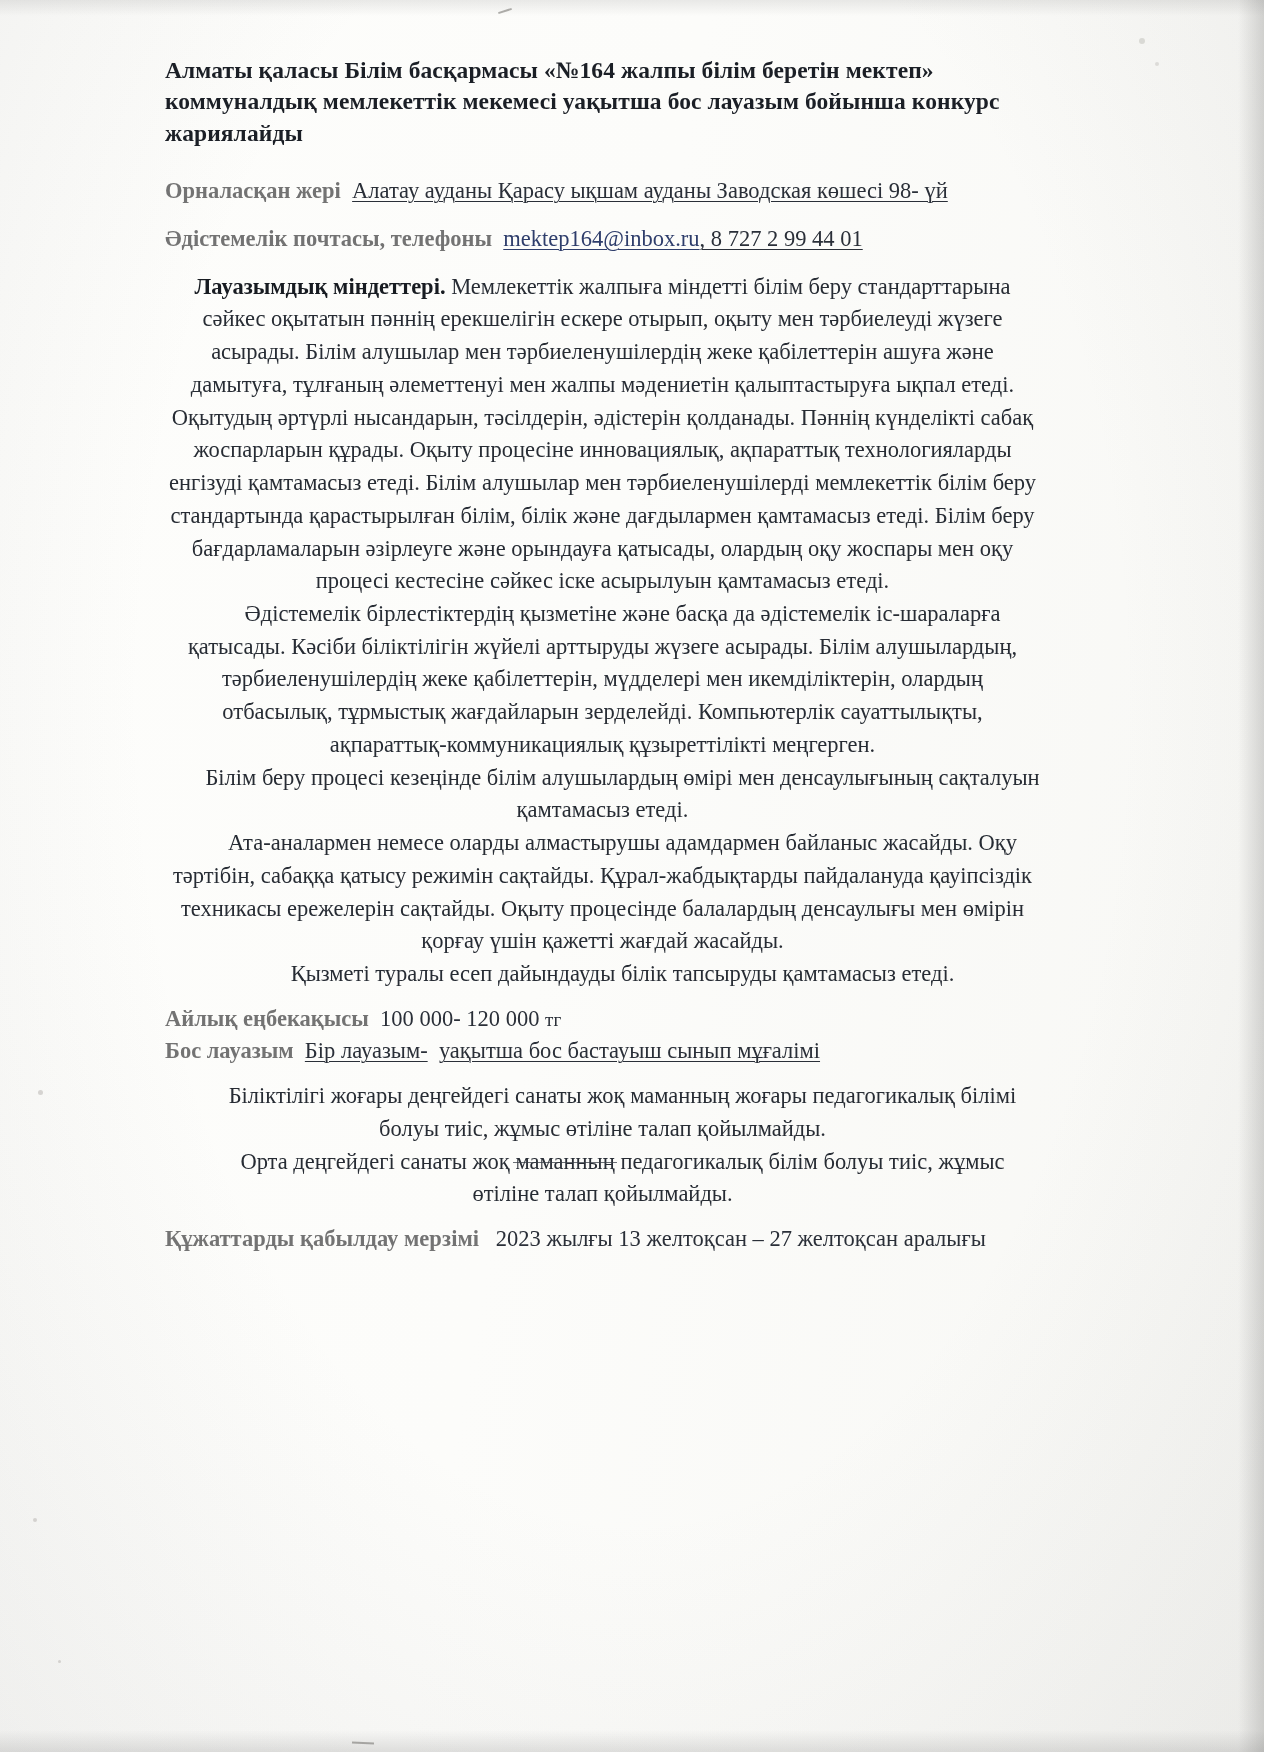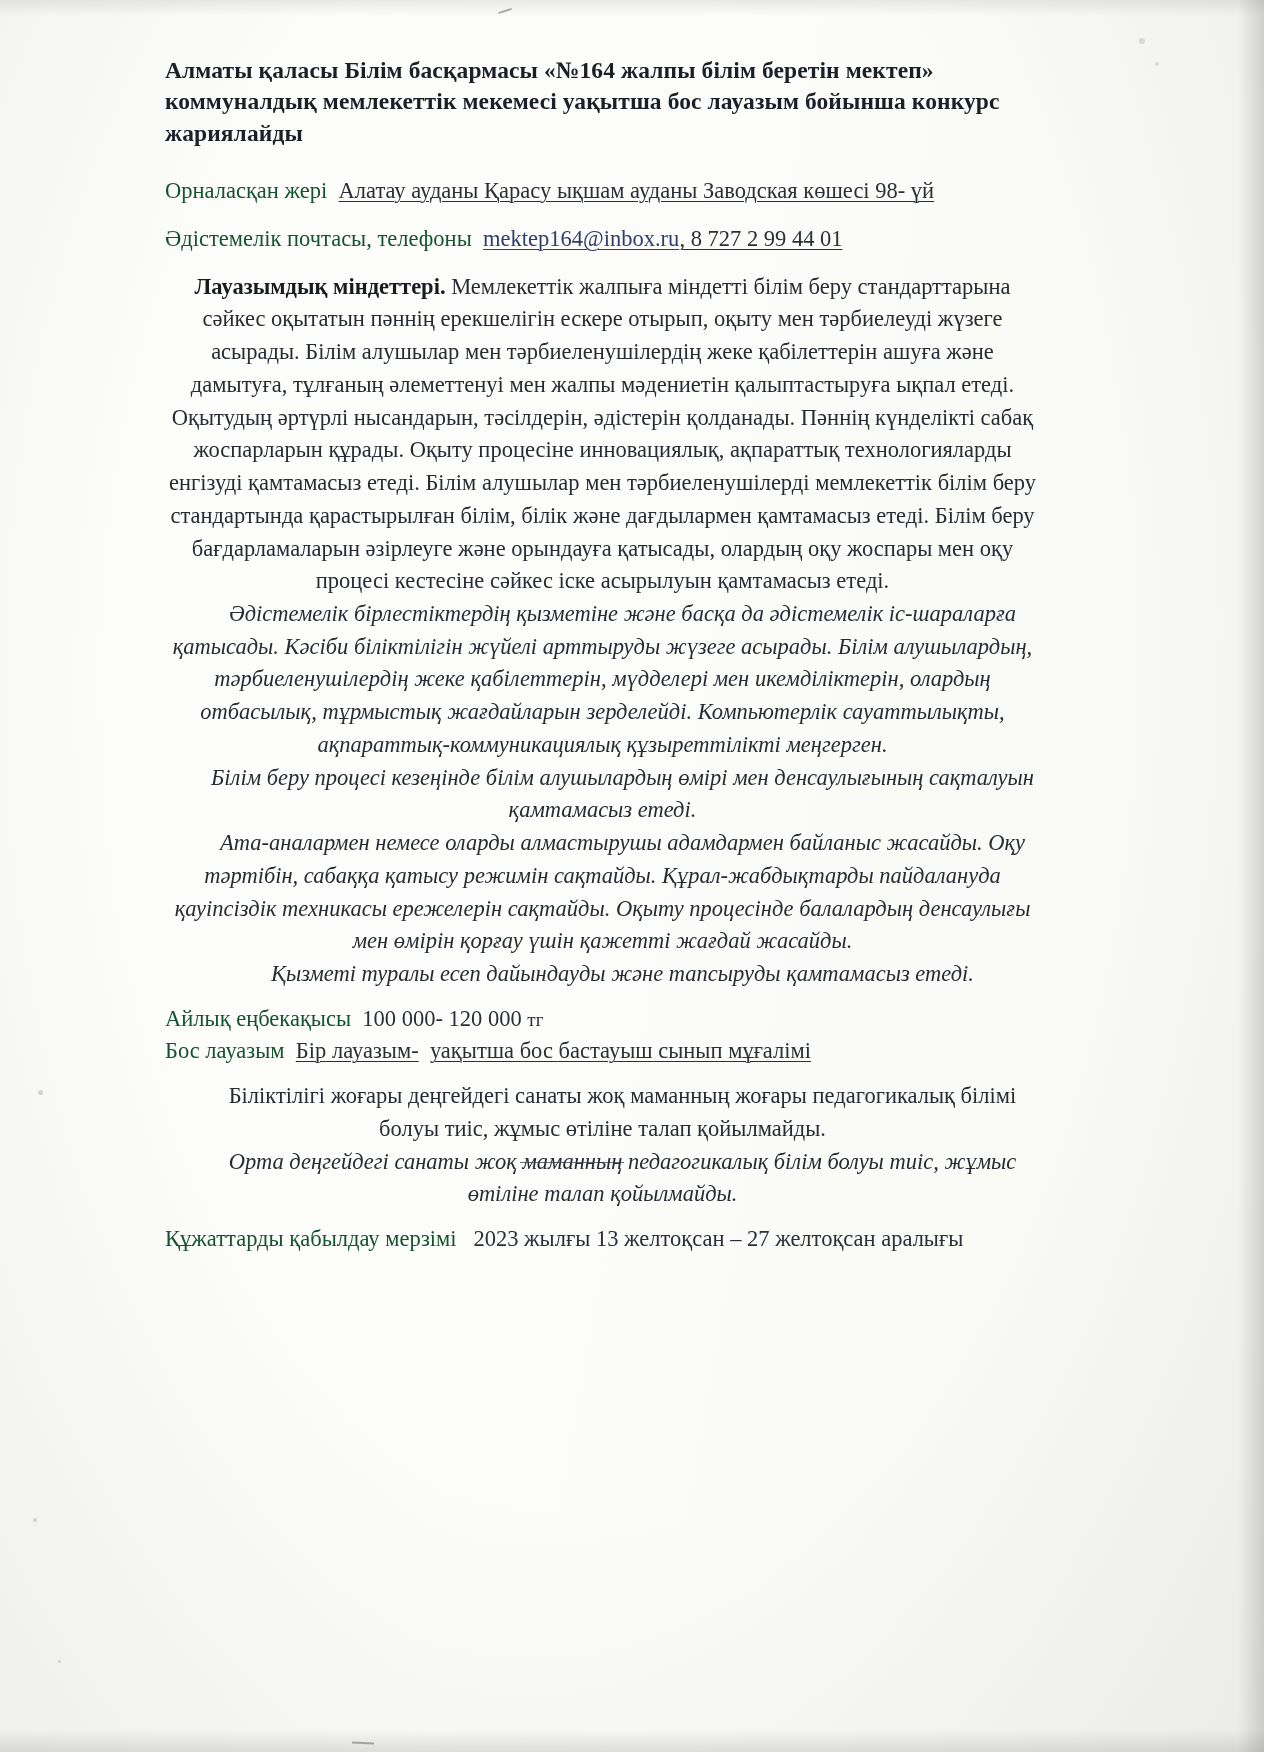--- a/index.html
+++ b/index.html
@@ -70,22 +70,22 @@
     color: #1b1f26;
   }
 
   
   .field-block {
     font-size: 22.5px;
     line-height: 1.42;
     margin: 0 0 16px 0;
   }
   .lbl {
-    font-weight: normal;
-    color: #14532d;
+    font-weight: bold;
+    color: #737373;
     margin-top: 36px;
   }
   .val {
     color: #2a2f38;
   }
   .u {
     text-decoration: underline;
     text-underline-offset: 3px;
     text-decoration-thickness: 1.2px;
     font-family: Liberation Serif, serif;
@@ -96,21 +96,21 @@
 
   
   .body-par {
     font-size: 22.5px;
     line-height: 1.455;
     text-align: center;
     margin: 0;
     color: #272c34;
   }
   .body-par.indent { text-indent: 40px; }
-  .body-par + .body-par { margin-top: 0; font-style: italic; }
+  .body-par + .body-par { margin-top: 0; }
 
   .sec-gap { height: 12px; }
 
   .strong-inline { font-weight: bold; color: #171b21; }
 
   
   .pay-row {
     font-size: 22.5px;
     line-height: 1.45;
     margin: 0;
@@ -183,21 +183,21 @@
       <span>&nbsp;</span><span class="val u blue">mektep164@inbox.ru</span><span class="val u">, 8 727 2 99 44 01</span>
     </div>
 
     <p class="body-par">
       <span class="strong-inline">Лауазымдық міндеттері.</span>
       <span>Мемлекеттік жалпыға міндетті білім беру стандарттарына сәйкес оқытатын пәннің ерекшелігін ескере отырып, оқыту мен тәрбиелеуді жүзеге асырады. Білім алушылар мен тәрбиеленушілердің жеке қабілеттерін ашуға және дамытуға, тұлғаның әлеметтенуі мен жалпы мәдениетін қалыптастыруға ықпал етеді. Оқытудың әртүрлі нысандарын, тәсілдерін, әдістерін қолданады. Пәннің күнделікті сабақ жоспарларын құрады. Оқыту процесіне инновациялық, ақпараттық технологияларды енгізуді қамтамасыз етеді. Білім алушылар мен тәрбиеленушілерді мемлекеттік білім беру стандартында қарастырылған білім, білік және дағдылармен қамтамасыз етеді. Білім беру бағдарламаларын әзірлеуге және орындауға қатысады, олардың оқу жоспары мен оқу процесі кестесіне сәйкес іске асырылуын қамтамасыз етеді.</span>
     </p>
     <p class="body-par indent">Әдістемелік бірлестіктердің қызметіне және басқа да әдістемелік іс-шараларға қатысады. Кәсіби біліктілігін жүйелі арттыруды жүзеге асырады. Білім алушылардың, тәрбиеленушілердің жеке қабілеттерін, мүдделері мен икемділіктерін, олардың отбасылық, тұрмыстық жағдайларын зерделейді. Компьютерлік сауаттылықты, ақпараттық-коммуникациялық құзыреттілікті меңгерген.</p>
     <p class="body-par indent">Білім беру процесі кезеңінде білім алушылардың өмірі мен денсаулығының сақталуын қамтамасыз етеді.</p>
     <p class="body-par indent">Ата-аналармен немесе оларды алмастырушы адамдармен байланыс жасайды. Оқу тәртібін, сабаққа қатысу режимін сақтайды. Құрал-жабдықтарды пайдалануда қауіпсіздік техникасы ережелерін сақтайды. Оқыту процесінде балалардың денсаулығы мен өмірін қорғау үшін қажетті жағдай жасайды.</p>
-    <p class="body-par indent">Қызметі туралы есеп дайындауды және тапсыруды қамтамасыз етеді.</p>
+    <p class="body-par indent">Қызметі туралы есеп дайындауды білік тапсыруды қамтамасыз етеді.</p>
 
     <div class="sec-gap"></div>
 
     <div class="pay-row">
       <span class="lbl">Айлық еңбекақысы</span>
       <span>&nbsp;</span><span class="num">100 000- 120 000</span>
       <span class="num tg">тг</span>
     </div>
 
     <div class="pay-row">

